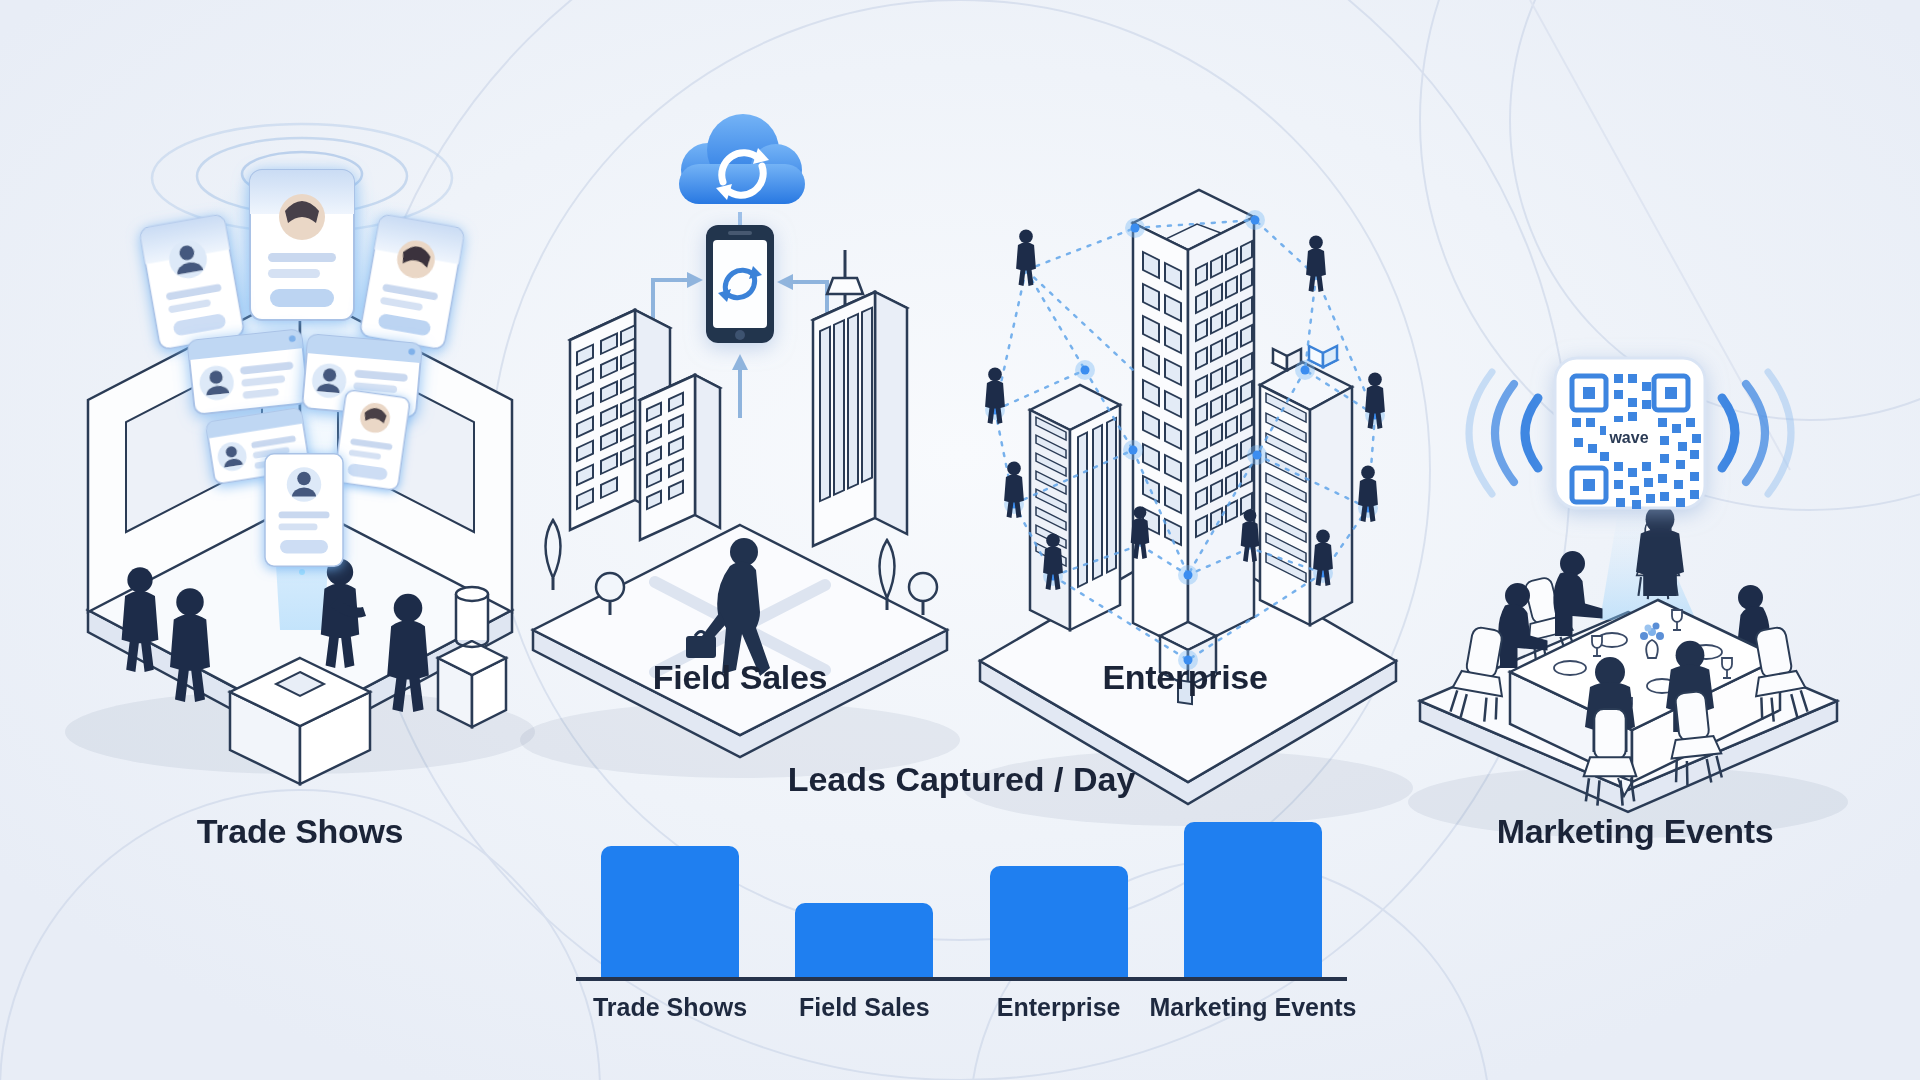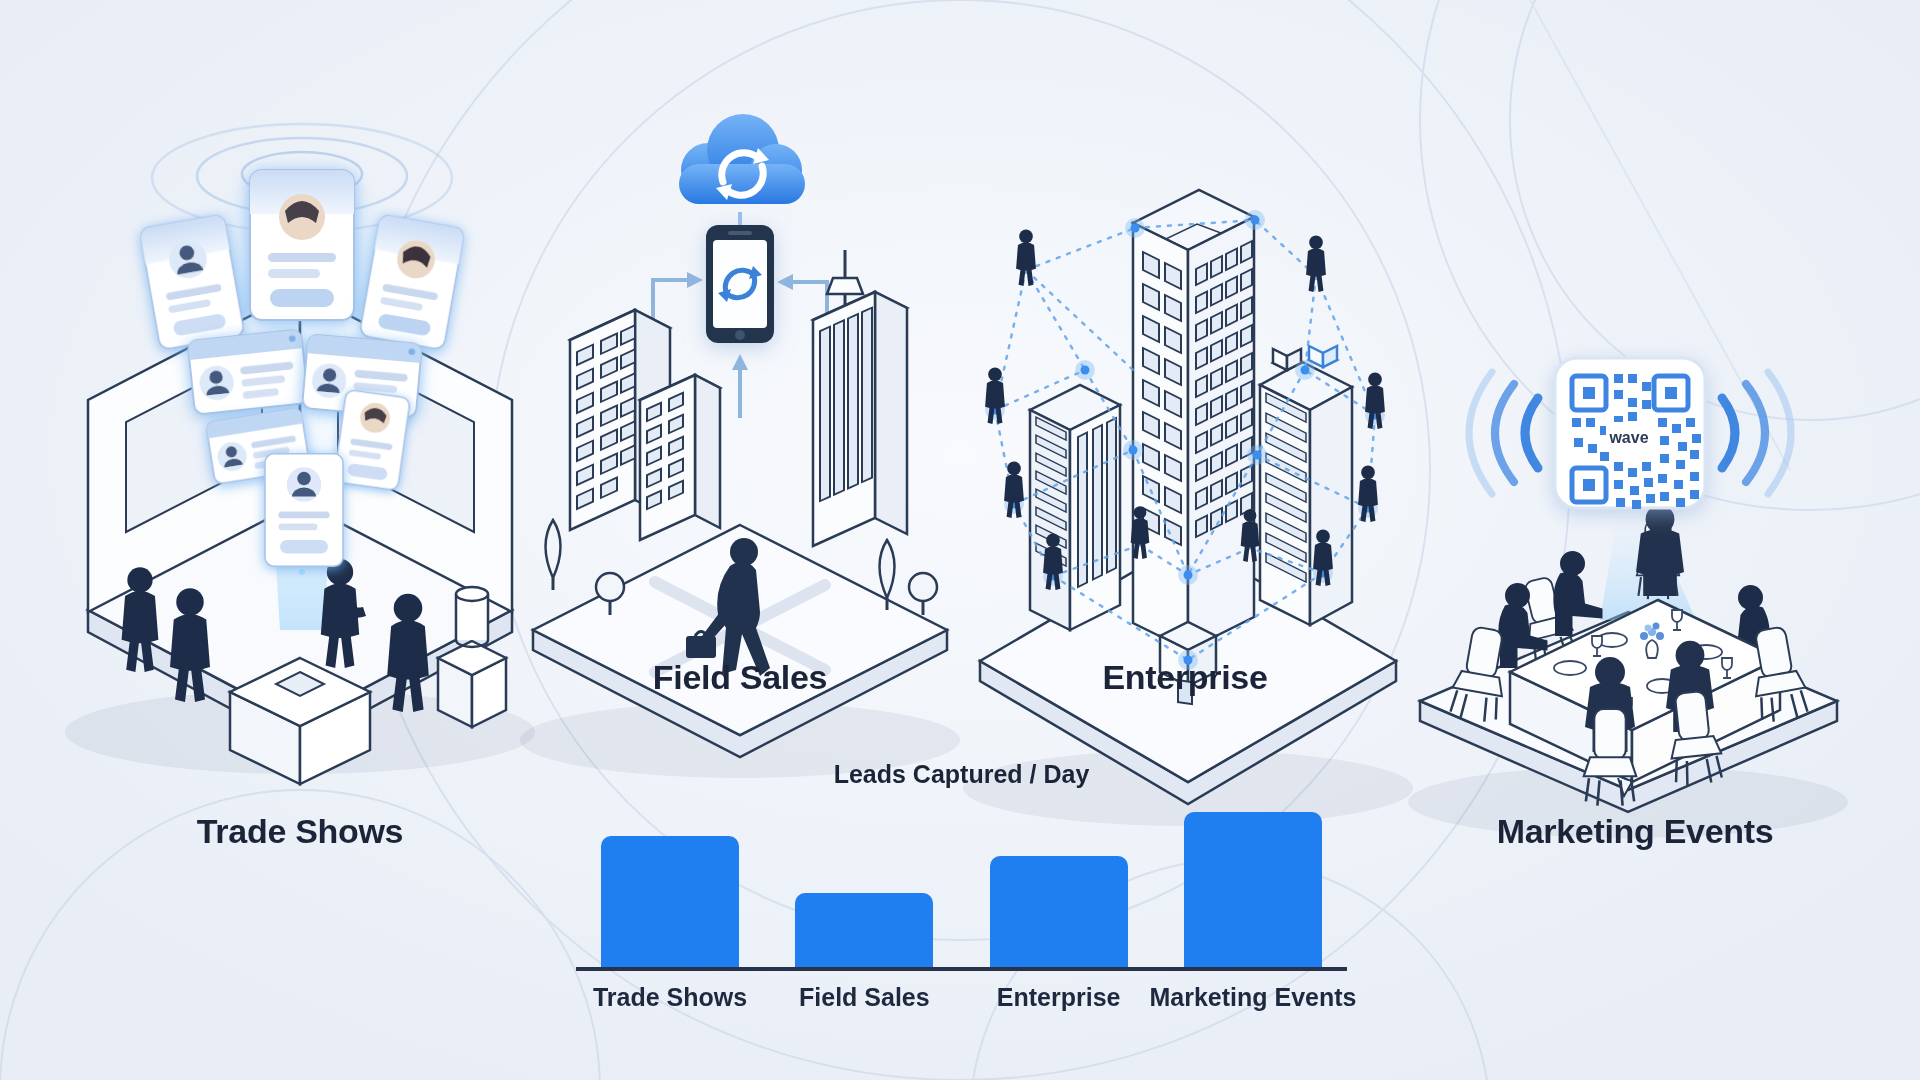--- a/index.html
+++ b/index.html
@@ -9,21 +9,21 @@
     background:radial-gradient(ellipse 1200px 700px at 50% 42%, #f8fafd 0%, #eff3f9 55%, #e8edf6 100%);
   }
   .bg-arcs{position:absolute;left:0;top:0;}
   svg{position:absolute;overflow:visible;}
   .scene-label{
     position:absolute;width:420px;text-align:center;
     color:#1b2438;font-size:34px;font-weight:700;letter-spacing:-.3px;
   }
   
   .chart{position:absolute;left:576px;top:760px;width:771px;}
-  .chart-title{text-align:center;font-size:25px;font-weight:700;color:#1b2438;margin-bottom:8px;}
+  .chart-title{text-align:center;font-size:34px;font-weight:700;color:#1b2438;margin-bottom:8px;}
   .bars{height:170px;display:flex;align-items:flex-end;justify-content:space-between;
         padding:0 25px;border-bottom:4px solid #26334b;}
   .bar{width:138px;border-radius:10px 10px 0 0;}
   .cats{display:flex;justify-content:space-between;padding:0 25px;margin-top:12px;}
   .cat{width:138px;display:flex;justify-content:center;white-space:nowrap;
        font-size:25px;font-weight:600;color:#1e293f;}
 </style>
 </head>
 <body>
 

